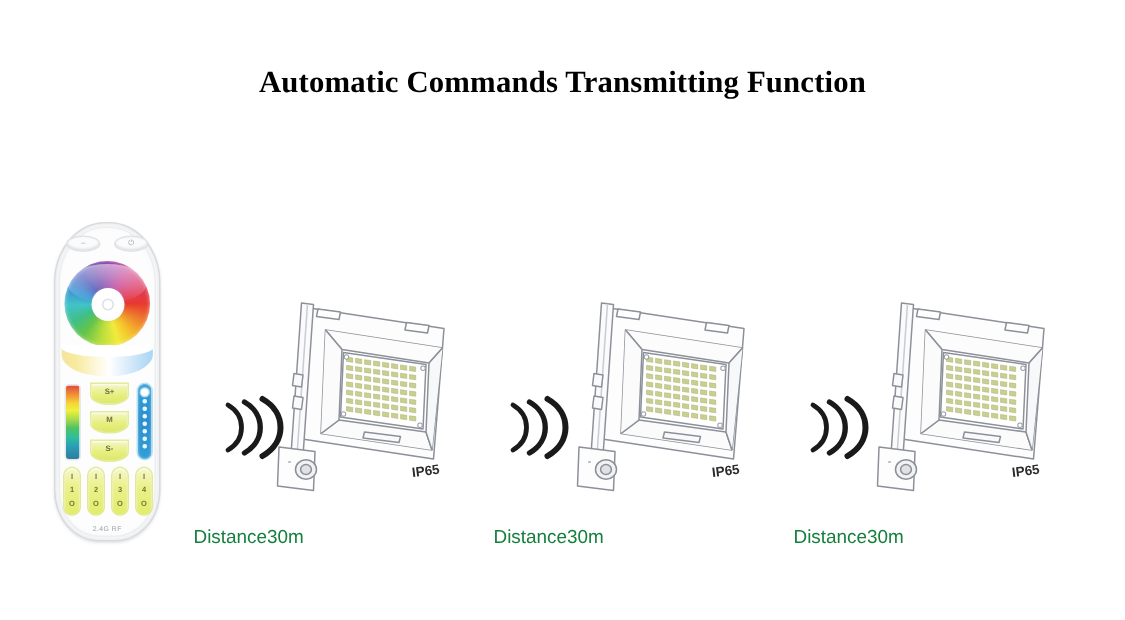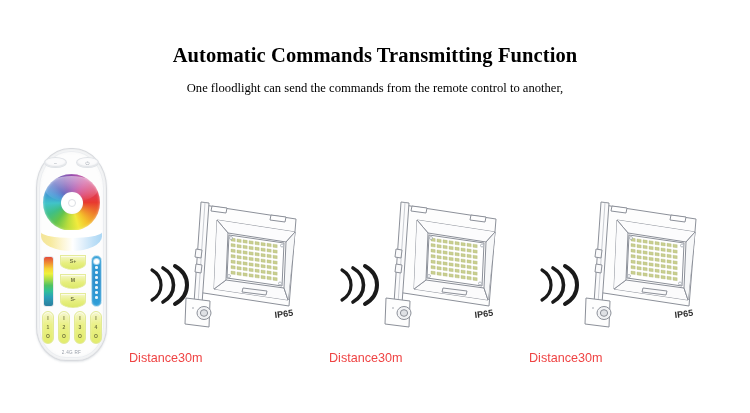--- a/index.html
+++ b/index.html
@@ -268,32 +268,31 @@
   .floodlight svg { display: block; }
 
   
   .signal-waves { position: absolute; }
   .signal-waves svg { display: block; }
 
   
   .distance-label {
     position: absolute;
     font-size: 12.6px;
-    color: #ef4444;
+    color: #15803d;
     white-space: nowrap;
     line-height: 1;
   }
 </style>
 </head>
 <body>
 
 <div id="header">
   <h1 id="page-title">Automatic Commands Transmitting Function</h1>
   <div id="subtitle">
-    <span class="sub-line">One floodlight can send the commands from the remote control to another,</span>
   </div>
 </div>
 
 <div id="stage">
 
   <div id="remote-control">
     <div class="remote-body"></div>
     <div class="remote-inner-edge"></div>
 
     <div class="remote-toprow">

